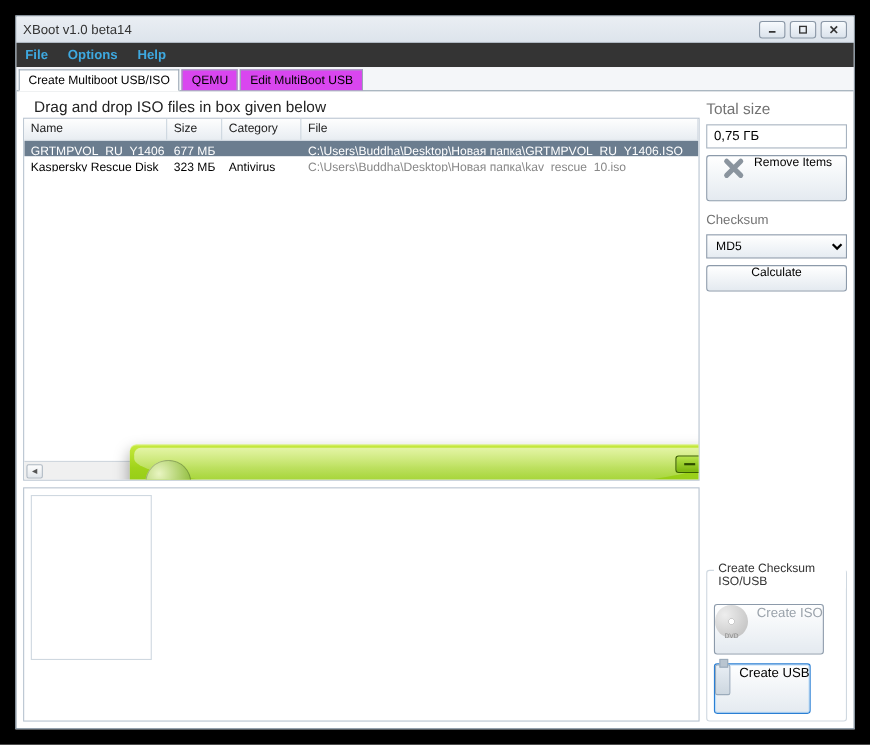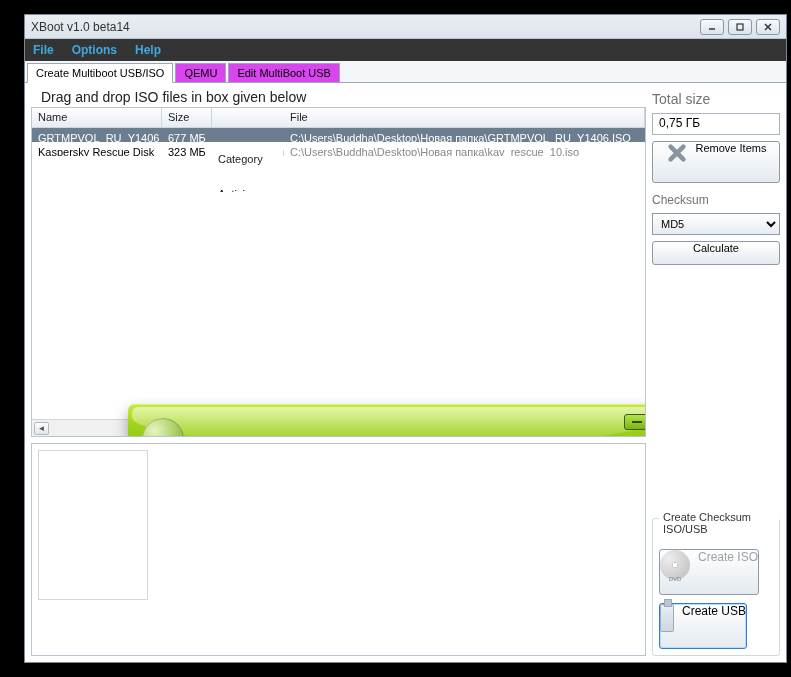--- a/index.html
+++ b/index.html
@@ -1,36 +1,36 @@
 <!DOCTYPE html>
 <html><head>
 <meta charset="utf-8">
 <style>
   * { box-sizing: border-box; margin: 0; padding: 0; font-family: "Segoe UI", Tahoma, sans-serif; }
   body { background: #000; width: 791px; height: 677px; overflow: hidden; }
-  .window { position: absolute; left: 24px; top: 14px; width: 763px; height: 649px; background: #fff; border: 1px solid #7a8a99; display: flex; flex-direction: column; }
+  .window { position: absolute; left: 14px; top: 14px; width: 763px; height: 649px; background: #fff; border: 1px solid #7a8a99; display: flex; flex-direction: column; }
   .titlebar { height: 24px; background: linear-gradient(#eaeef3,#dde4ec); display: flex; align-items: center; padding: 0 6px; border-bottom: 1px solid #b8c4d0; }
   .titlebar .title { font-size: 12px; color: #333; flex: 1; }
   .win-btns { display: flex; gap: 4px; }
   .win-btn { width: 24px; height: 16px; border: 1px solid #8a97a6; background: linear-gradient(#f7fafd,#dbe3ec); border-radius: 3px; display: flex; align-items: center; justify-content: center; cursor: pointer; }
   .win-btn svg { width: 10px; height: 10px; }
   .menubar { height: 22px; background: #343434; display: flex; align-items: center; padding: 0 8px; gap: 18px; }
   .menubar .menu-item { font-size: 12px; font-weight: bold; color: #3ea9e0; cursor: pointer; }
   .tabstrip { height: 22px; display: flex; align-items: flex-end; border-bottom: 1px solid #9aa7b4; background: #f4f6f9; }
   .tab { padding: 3px 8px; font-size: 11px; border: 1px solid #9aa7b4; border-bottom: none; background: #d946ef; margin-left: 2px; cursor: pointer; }
   .tab.active { background: #fff; border-bottom: 1px solid #fff; position: relative; top: 1px; }
   .content { display: flex; flex: 1; padding: 0 6px 6px 6px; gap: 6px; }
   .leftcol { flex: 1; display: flex; flex-direction: column; }
   .instr { font-size: 14px; padding: 6px 4px 2px 10px; color: #222; }
   .gridwrap { border: 1px solid #b8c4d0; flex: 0 0 330px; display: flex; flex-direction: column; overflow: hidden; position: relative; }
   .gridhead { display: flex; background: linear-gradient(#fefefe,#e8edf2); height: 20px; border-bottom: 1px solid #cdd6df; font-size: 11px; color: #222; }
   .gh { border-right: 1px solid #cdd6df; padding: 3px 6px; }
   .col-name { width: 130px; }
   .col-size { width: 50px; }
-  .col-cat { width: 72px; margin-top: 42px; }
+  .col-cat { width: 72px; }
   .col-file { flex: 1; }
   .gridbody { flex: 1; overflow: hidden; }
   .row { display: flex; height: 14px; font-size: 11px; }
   .row.sel { background: #6b7d8f; color: #fff; }
   .row .cell { padding: 4px 6px; white-space: nowrap; overflow: hidden; }
   .row .col-file { color: #888; }
   .row.sel .col-file { color: #fff; }
   .scrollbar-h { height: 17px; background: #f0f0f0; border-top: 1px solid #d0d7de; display: flex; align-items: center; justify-content: space-between; padding: 0 2px; }
   .sb-btn { width: 15px; height: 13px; background: linear-gradient(#fdfdfd,#e2e7ec); border: 1px solid #b0bac4; border-radius: 2px; display:flex;align-items:center;justify-content:center; font-size:8px; color:#555;}
   .dropzone { flex: 1; border: 1px solid #b8c4d0; margin-top: 6px; display:flex; align-items:flex-start; }

